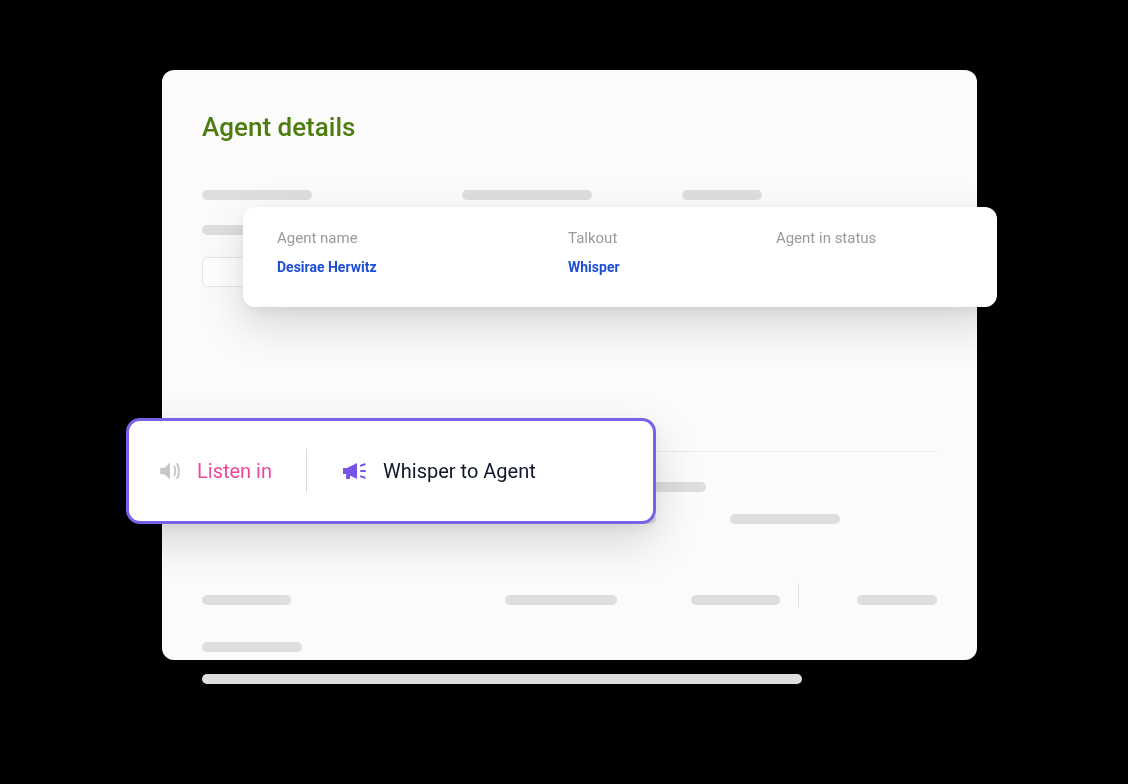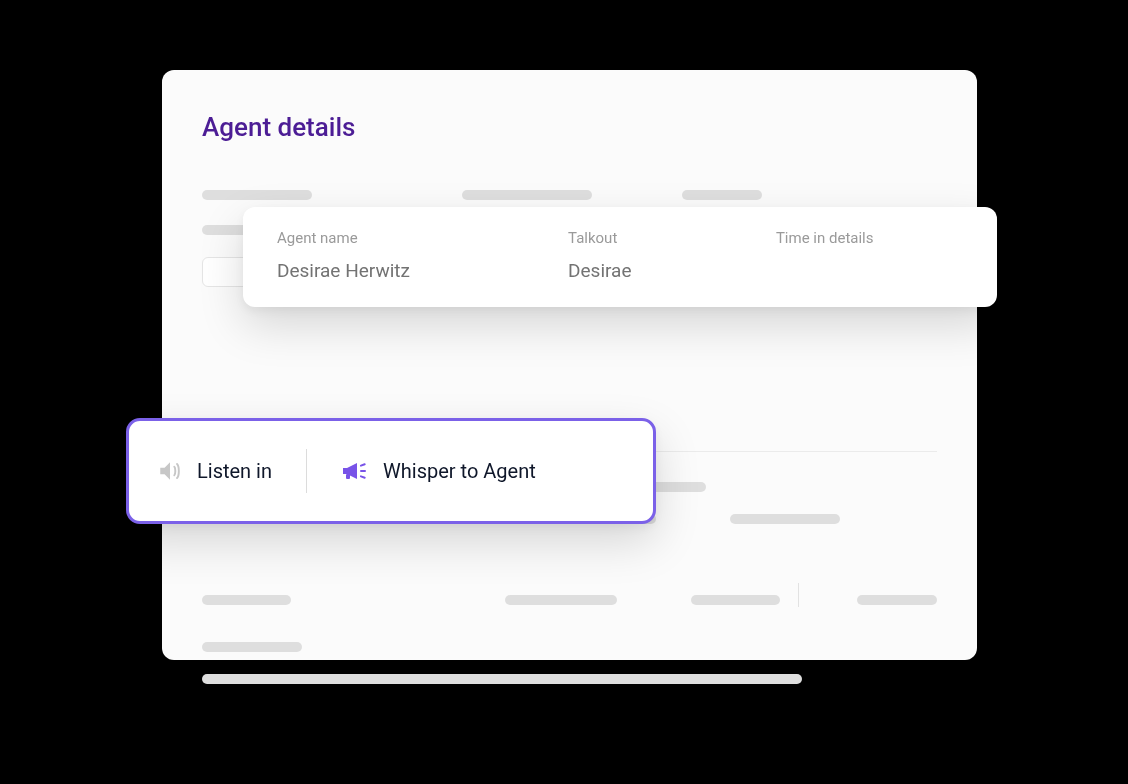--- a/index.html
+++ b/index.html
@@ -22,21 +22,21 @@
       width: 815px;
       height: 590px;
       background: #fbfbfb;
       border-radius: 12px;
       padding: 42px 40px;
       box-shadow: 0 0 0 1px rgba(0,0,0,0.02);
     }
     .panel-title {
       font-size: 26px;
       font-weight: 500;
-      color: #4c1d95;
+      color: #4d7c0f;
       margin-bottom: 48px;
     }
     .skeleton-row {
       display: flex;
       gap: 0;
       margin-bottom: 22px;
     }
     .skeleton {
       height: 10px;
       background: #dedede;
@@ -79,23 +79,23 @@
       gap: 12px;
     }
     .status-col.agent { flex: 1.4; }
     .status-col.time { flex: 0.9; }
     .status-label {
       font-size: 15px;
       color: #9a9a9a;
       font-weight: 400;
     }
     .status-value {
-      font-size: 19px;
-      color: #737373;
-      font-weight: 400;
+      font-size: 14px;
+      color: #1d4ed8;
+      font-weight: 700;
     }
     .action-card {
       position: absolute;
       left: 126px;
       top: 418px;
       width: 530px;
       height: 106px;
       background: #fff;
       border: 3px solid #7b61e8;
       border-radius: 14px;
@@ -107,21 +107,21 @@
     }
     .action-btn {
       display: flex;
       align-items: center;
       gap: 14px;
       font-size: 20px;
       font-weight: 400;
       cursor: pointer;
     }
     .action-btn.inactive {
-      color: #0f172a;
+      color: #ec4899;
     }
     .action-btn.active {
       color: #0f172a;
     }
     .vdivider {
       width: 1px;
       height: 44px;
       background: #dcdcdc;
       margin: 0 34px;
     }
@@ -200,24 +200,24 @@
   <div class="skeleton sk-7a"></div>
 </div>
 
 <div class="status-card">
   <div class="status-col agent">
     <div class="status-label">Agent name</div>
     <div class="status-value">Desirae Herwitz</div>
   </div>
   <div class="status-col">
     <div class="status-label">Talkout</div>
-    <div class="status-value">Desirae</div>
+    <div class="status-value">Whisper</div>
   </div>
   <div class="status-col time">
-    <div class="status-label">Time in details</div>
+    <div class="status-label">Agent in status</div>
   </div>
 </div>
 
 <div class="action-card">
   <div class="action-btn inactive">
     <span class="icon">
       <svg width="26" height="26" viewBox="0 0 24 24" fill="none">
         <path d="M3 9v6h4l5 5V4L7 9H3z" fill="#c7c7c7"></path>
         <path d="M16 8c1.2 1 1.2 7 0 8" stroke="#c7c7c7" stroke-width="1.8" stroke-linecap="round" fill="none"></path>
         <path d="M18.5 5.5c2.2 2 2.2 11 0 13" stroke="#c7c7c7" stroke-width="1.8" stroke-linecap="round" fill="none"></path>

